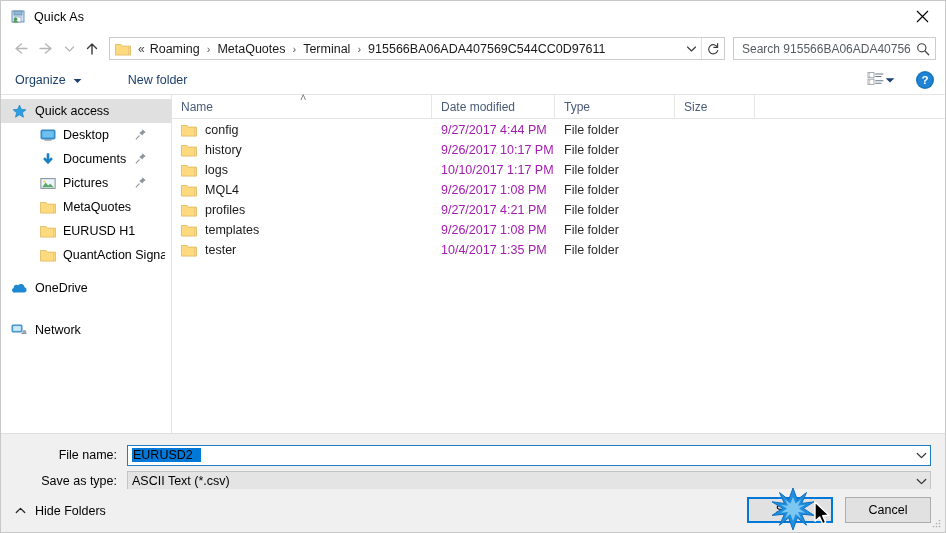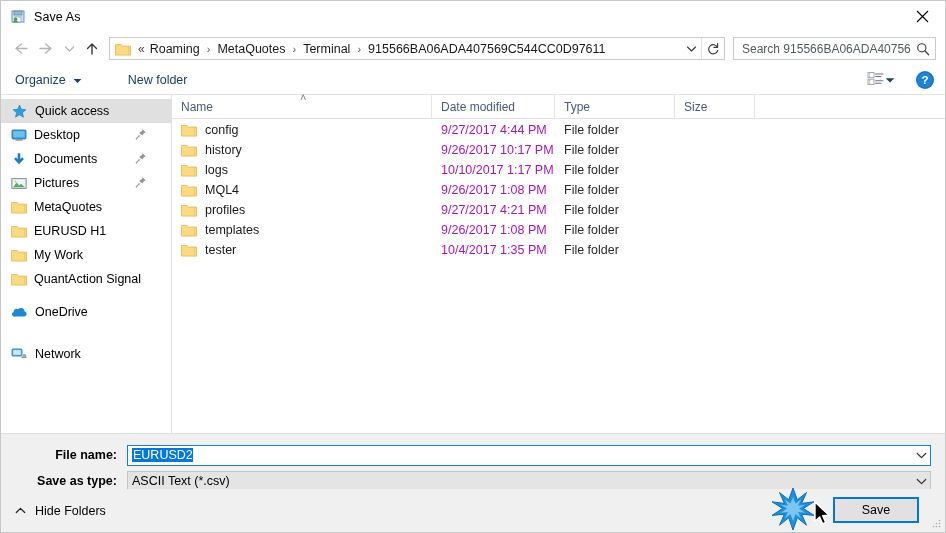--- a/index.html
+++ b/index.html
@@ -209,21 +209,21 @@
     padding-left: 10px;
     padding-right: 6px;
     box-sizing: border-box;
     font-size: 12.5px;
     color: #000;
     cursor: default;
     position: relative;
     white-space: nowrap;
   }
   .nav-item.selected { background: #e0e0e0; }
-  .nav-item.indent { padding-left: 9px; }
+  .nav-item.indent { padding-left: 38px; }
   .nav-item .nico {
     width: 17px; height: 16px;
     margin-right: 7px;
     flex: 0 0 auto;
     display: flex; align-items: center; justify-content: center;
     position: relative;
   }
   .nav-item .nlabel { overflow: hidden; text-overflow: clip; }
   .nav-item .pin {
     position: absolute;
@@ -320,21 +320,20 @@
     margin-bottom: 4px;
   }
   .formlabel {
     width: 112px;
     flex: 0 0 112px;
     text-align: right;
     padding-right: 10px;
     box-sizing: border-box;
     font-size: 12.5px;
     color: #000;
-    font-weight: bold;
   }
   .combo {
     flex: 1 1 auto;
     height: 21px;
     box-sizing: border-box;
     display: flex;
     align-items: center;
     min-width: 0;
   }
   .combo-filename {
@@ -348,22 +347,22 @@
   }
   .combo-value {
     flex: 1 1 auto;
     font-size: 12.5px;
     padding-left: 4px;
     overflow: hidden;
     white-space: nowrap;
   }
   .sel-text {
     background: #0078d7;
-    color: #ffffff;
-    padding: 1px 0 1px 1px;
+    color: #000000;
+    padding: 1px 8px 1px 1px;
   }
   .combo-arrow {
     width: 17px;
     flex: 0 0 auto;
     display: flex; align-items: center; justify-content: center;
   }
 
   
   .footer {
     height: 43px;
@@ -447,21 +446,21 @@
   <div class="titlebar">
     <div class="title-icon">
       <svg width="16" height="16" viewBox="0 0 16 16">
         <rect x="2" y="2" width="12" height="11" fill="#cfe3f2" stroke="#6a93b5" stroke-width="1"></rect>
         <rect x="4" y="2" width="8" height="4" fill="#8fb8d8" stroke="#5f86a8" stroke-width=".7"></rect>
         <rect x="5" y="8" width="6" height="5" fill="#ffffff" stroke="#7a9ebc" stroke-width=".7"></rect>
         <circle cx="5.6" cy="10.3" r="1.7" fill="#4a9a4a"></circle>
         <path d="M3.2 13.6c0-1.3 1.1-2 2.4-2s2.4.7 2.4 2z" fill="#4a9a4a"></path>
       </svg>
     </div>
-    <div class="title-text">Save As</div>
+    <div class="title-text">Quick As</div>
     <div class="win-close">
       <svg width="13" height="13" viewBox="0 0 13 13">
         <path d="M1 1 L12 12 M12 1 L1 12" stroke="#000" stroke-width="1.1" fill="none"></path>
       </svg>
     </div>
   </div>
 
   <div class="navrow">
     <div class="navbtn">
       <svg width="17" height="15" viewBox="0 0 17 15">
@@ -643,29 +642,20 @@
       <div class="nav-item indent">
         <span class="nico">
           <svg width="16" height="14" viewBox="0 0 16 14">
             <path d="M0.5 2.5 h5.5 l1.3 1.6 h8.2 v9 H0.5 z" fill="#fdd97f" stroke="#e0b85c" stroke-width=".8"></path>
             <path d="M13.6 4.1 v9" stroke="#e6c473" stroke-width=".8" fill="none"></path>
           </svg>
         </span>
         <span class="nlabel">EURUSD H1</span>
       </div>
 
-      <div class="nav-item indent">
-        <span class="nico">
-          <svg width="16" height="14" viewBox="0 0 16 14">
-            <path d="M0.5 2.5 h5.5 l1.3 1.6 h8.2 v9 H0.5 z" fill="#fdd97f" stroke="#e0b85c" stroke-width=".8"></path>
-            <path d="M13.6 4.1 v9" stroke="#e6c473" stroke-width=".8" fill="none"></path>
-          </svg>
-        </span>
-        <span class="nlabel">My Work</span>
-      </div>
 
       <div class="nav-item indent">
         <span class="nico">
           <svg width="16" height="14" viewBox="0 0 16 14">
             <path d="M0.5 2.5 h5.5 l1.3 1.6 h8.2 v9 H0.5 z" fill="#fdd97f" stroke="#e0b85c" stroke-width=".8"></path>
             <path d="M13.6 4.1 v9" stroke="#e6c473" stroke-width=".8" fill="none"></path>
           </svg>
         </span>
         <span class="nlabel">QuantAction Signal</span>
       </div>
@@ -857,20 +847,23 @@
             <path d="M1.3 5.5 L5.5 1.4 L9.7 5.5" stroke="#222" stroke-width="1.2" fill="none" stroke-linecap="round" stroke-linejoin="round"></path>
           </svg>
       </span>
       <span>Hide Folders</span>
     </div>
 
     <div class="btns">
       <div class="btn btn-save">
         <span>Save</span>
       </div>
+      <div class="btn btn-cancel">
+        <span>Cancel</span>
+      </div>
     </div>
 
     <div class="resizer">
       <svg width="11" height="11" viewBox="0 0 11 11">
         <circle cx="8.5" cy="2.5" r=".85" fill="#b0b0b0"></circle>
         <circle cx="8.5" cy="5.5" r=".85" fill="#b0b0b0"></circle>
         <circle cx="5.5" cy="5.5" r=".85" fill="#b0b0b0"></circle>
         <circle cx="8.5" cy="8.5" r=".85" fill="#b0b0b0"></circle>
         <circle cx="5.5" cy="8.5" r=".85" fill="#b0b0b0"></circle>
         <circle cx="2.5" cy="8.5" r=".85" fill="#b0b0b0"></circle>

